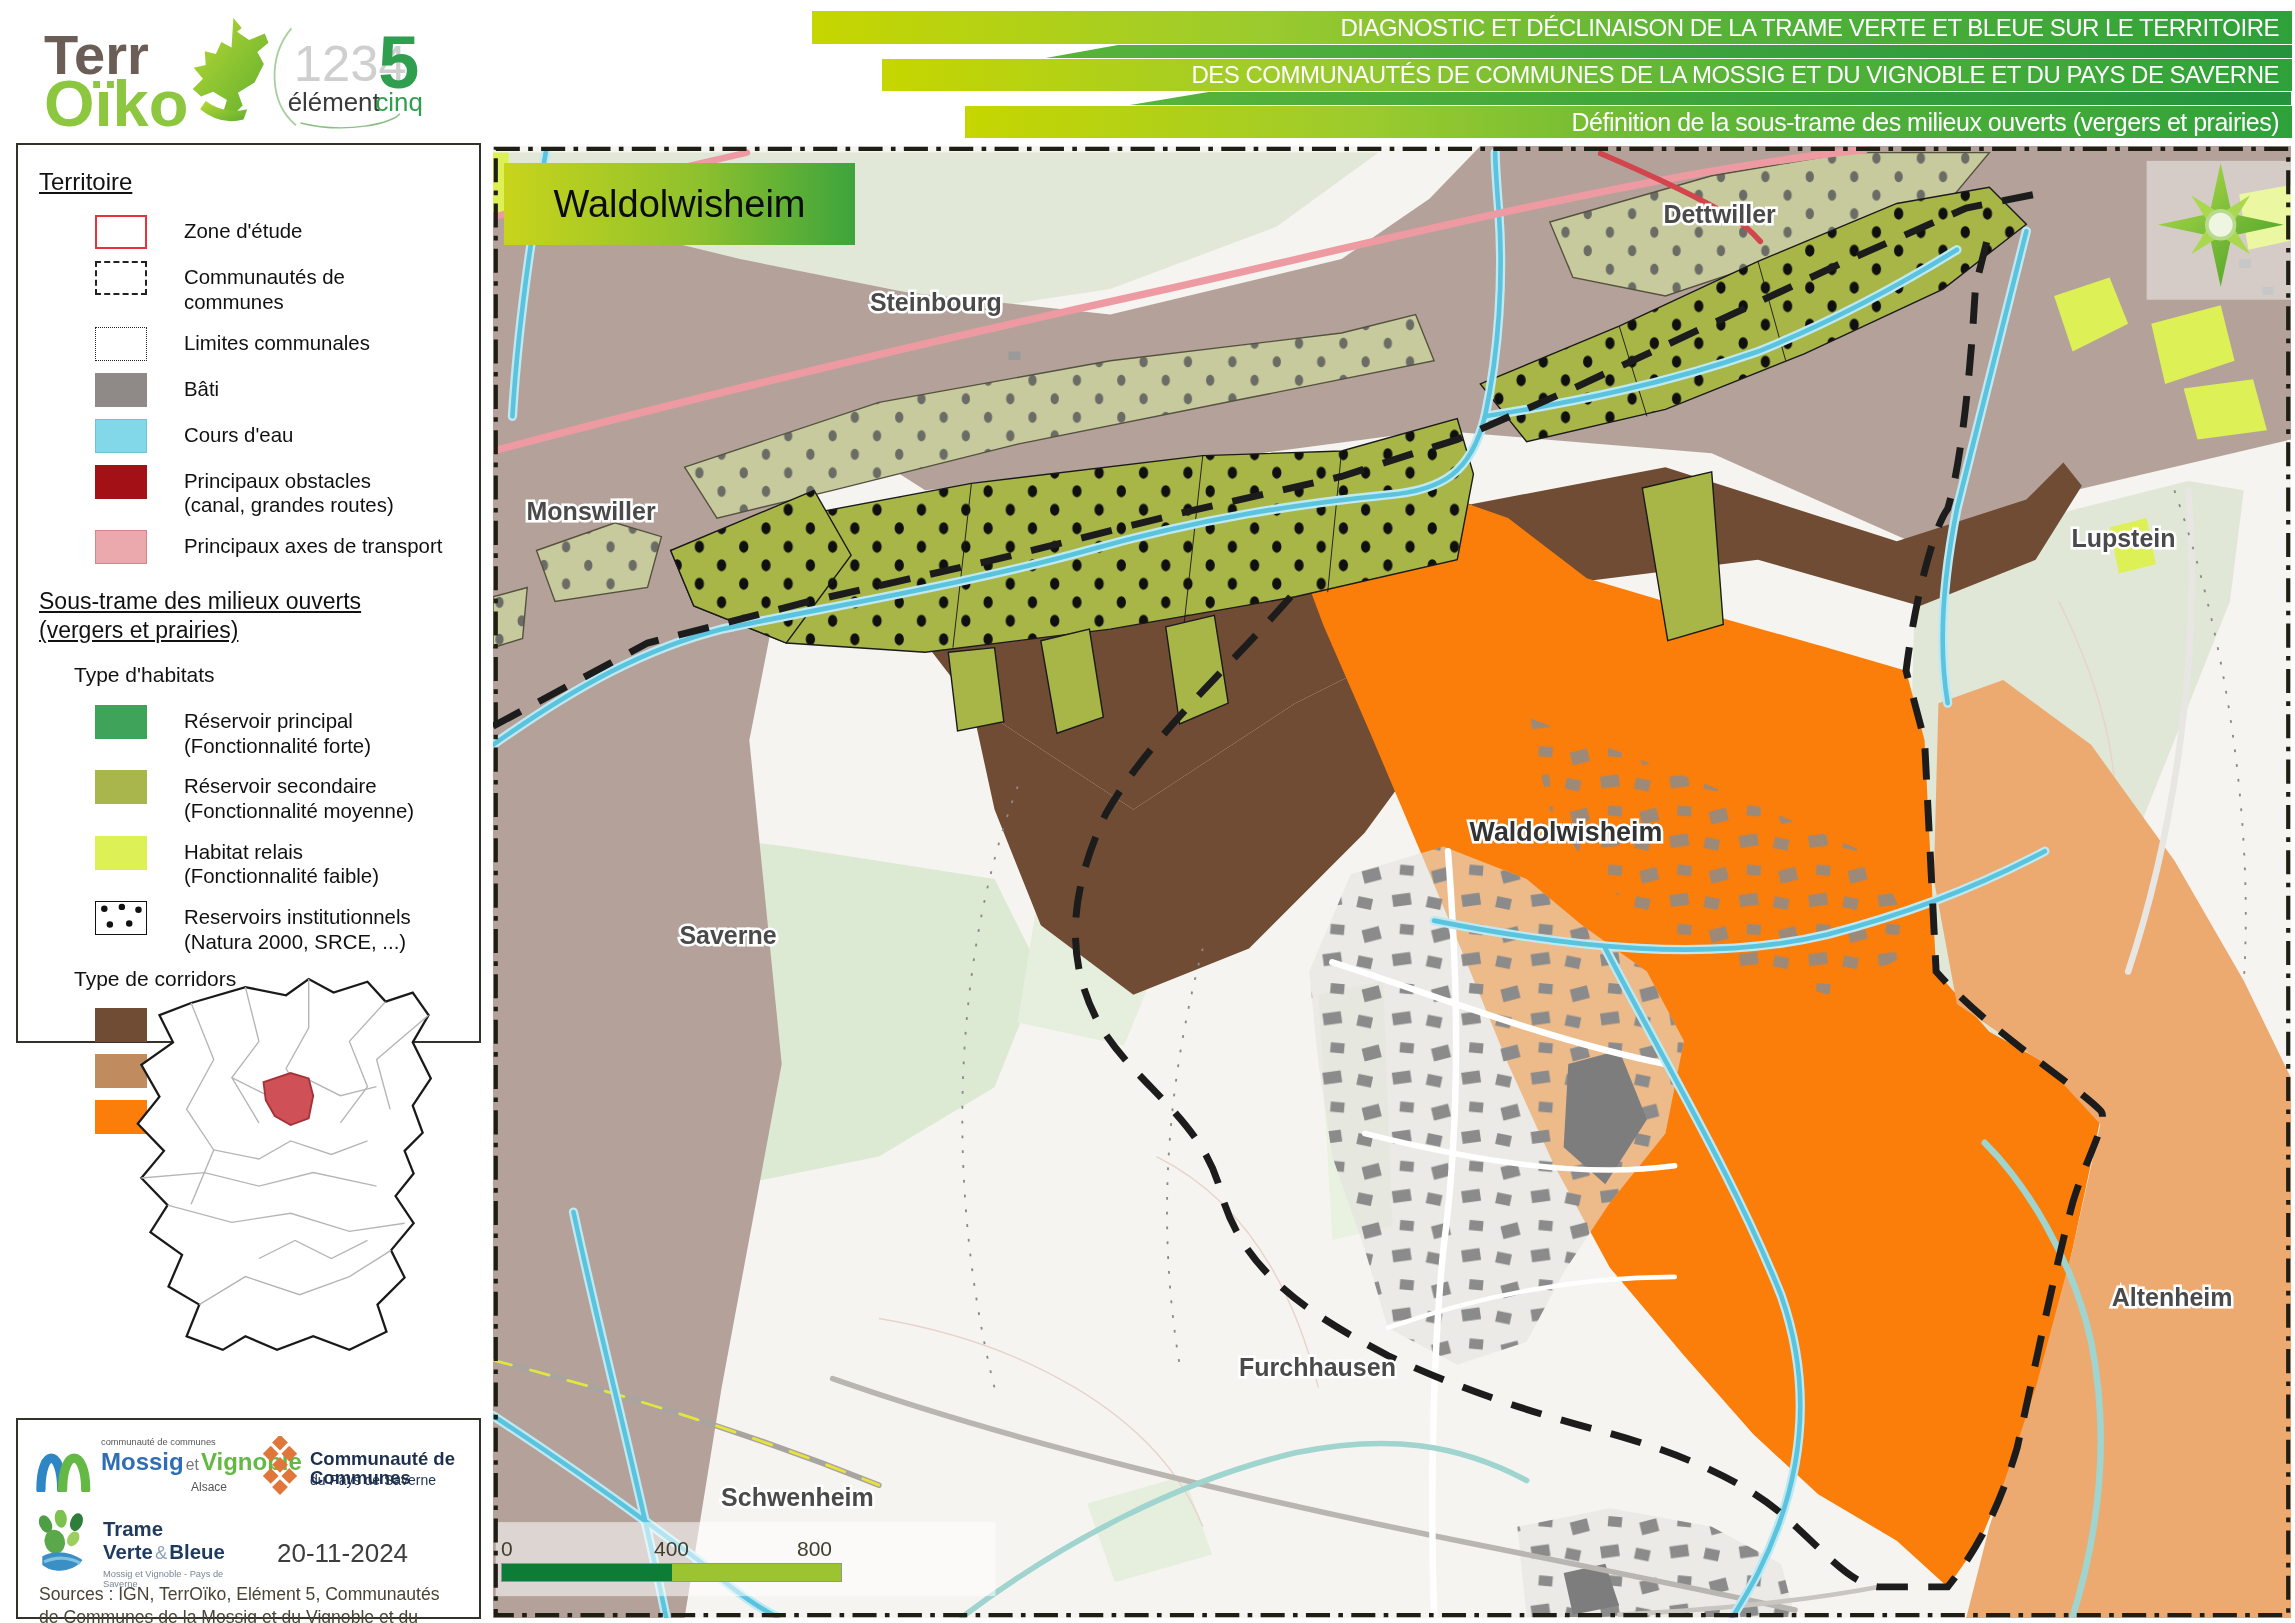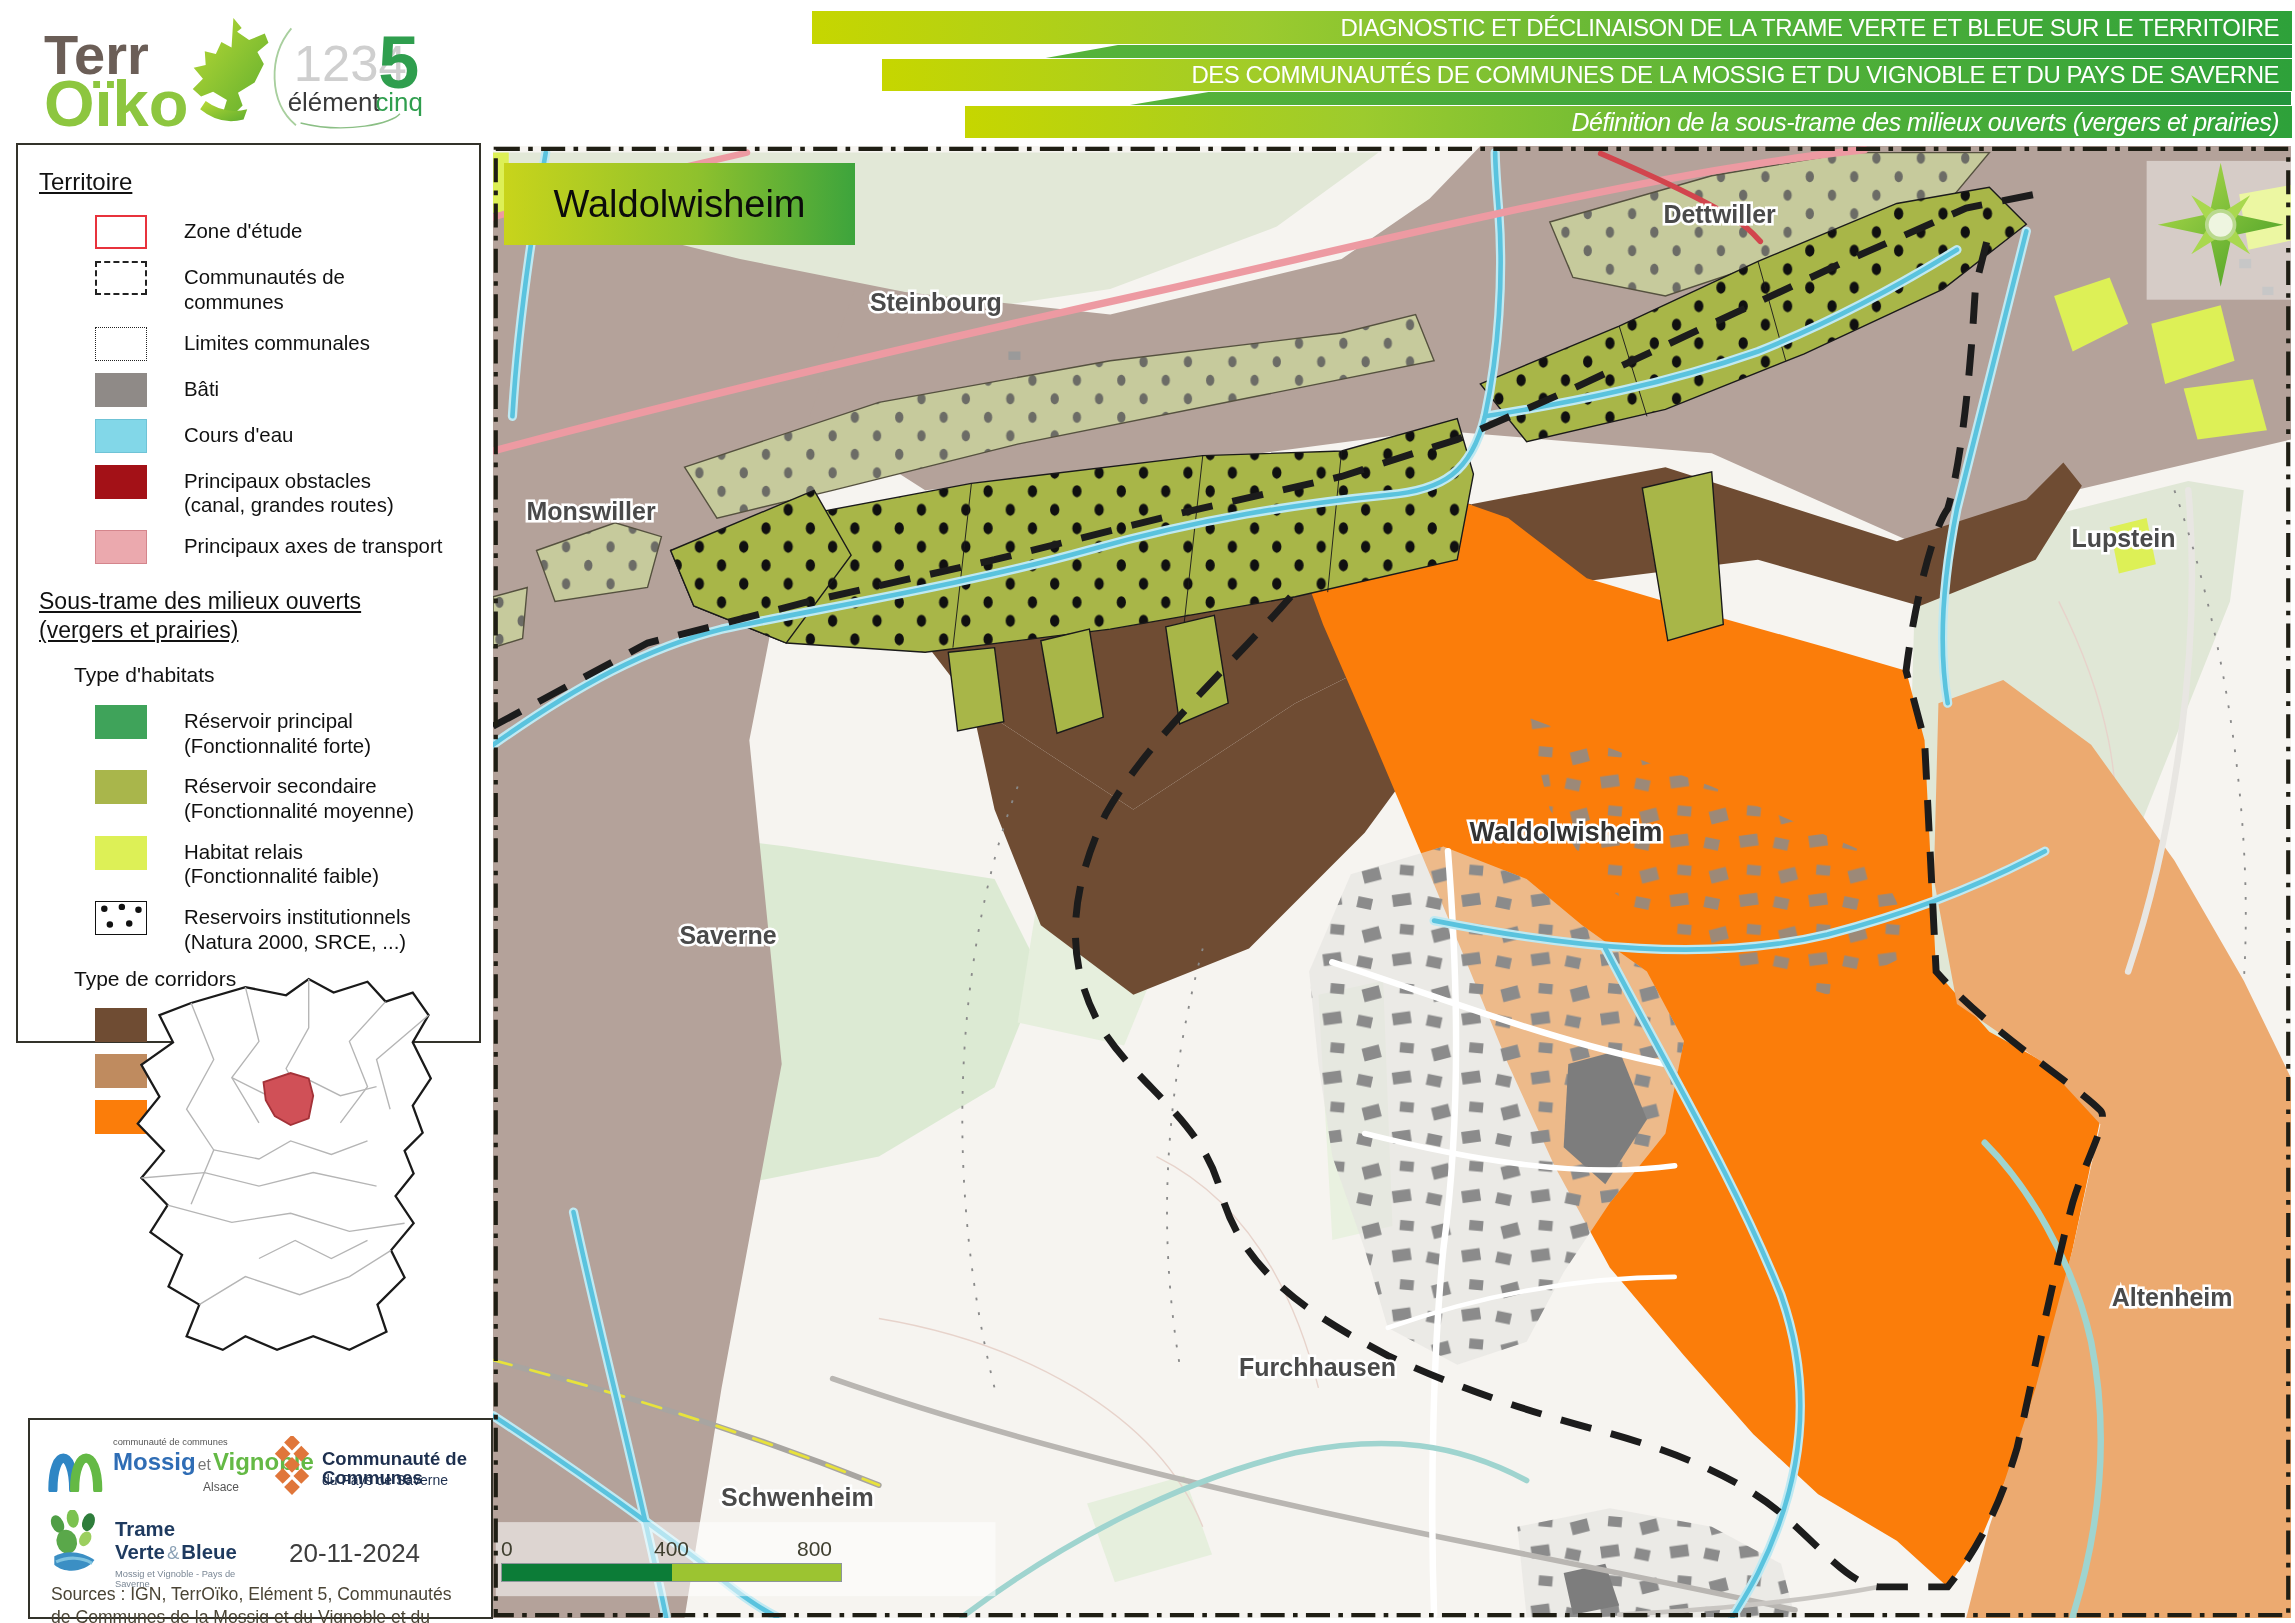--- a/index.html
+++ b/index.html
@@ -97,21 +97,21 @@
 
   <div class="banner b-grad" style="left:812px;top:11px;width:1480px;height:33px;">
     <span class="bt" style="font-size:24px;">DIAGNOSTIC ET DÉCLINAISON DE LA TRAME VERTE ET BLEUE SUR LE TERRITOIRE</span>
   </div>
   <div class="wedge" style="left:1043px;top:45px;width:1249px;height:13.4px;clip-path:polygon(0 100%,6% 0,100% 0,100% 100%);"></div>
   <div class="banner b-grad" style="left:882px;top:59px;width:1410px;height:32px;">
     <span class="bt" style="font-size:24px;margin-left:8px;">DES COMMUNAUTÉS DE COMMUNES DE LA MOSSIG ET DU VIGNOBLE ET DU PAYS DE SAVERNE</span>
   </div>
   <div class="wedge" style="left:1127px;top:92px;width:1164px;height:13.4px;clip-path:polygon(0 100%,7% 0,100% 0,100% 100%);"></div>
   <div class="banner b-grad" style="left:965px;top:106px;width:1327px;height:32px;">
-    <span class="bt" style="font-size:25px;font-style:italic;">Définition de la sous-trame des milieux ouverts (vergers et prairies)</span>
+    <span class="bt" style="font-size:25px;">Définition de la sous-trame des milieux ouverts (vergers et prairies)</span>
   </div>
 </div>
 
 <svg class="abs" style="left:493px;top:146px;" width="1798" height="1472" viewBox="1066 316 3886 3181">
   <defs>
     <pattern id="dotsOlive" width="96" height="80" patternUnits="userSpaceOnUse">
       <rect width="96" height="80" fill="#a8b648"></rect>
       <ellipse cx="24" cy="22" rx="10" ry="13" fill="#101010"></ellipse>
       <ellipse cx="72" cy="62" rx="10" ry="13" fill="#101010"></ellipse>
     </pattern>
@@ -400,21 +400,21 @@
         <path d="M228,762 L330,700 L450,740 L560,700 L652,642"></path>
         <path d="M260,420 L360,440 L430,400 L520,430 L600,400"></path>
         <path d="M300,260 L380,300 L460,260 L540,300 L620,280"></path>
         <path d="M360,660 L440,620 L520,660 L600,620"></path>
       </g>
       <path d="M370,270 L430,250 L470,262 L480,300 L470,350 L430,365 L395,345 L375,310 Z" fill="#d05057" stroke="#a33238" stroke-width="4"></path>
     </svg>
   </div>
 </div>
 
-<div class="panel" style="left:28px;top:1418px;width:465px;height:201px;">
+<div class="panel" style="left:16px;top:1418px;width:465px;height:201px;">
   <div class="foot-inner">
 
     <div class="abs" style="left:16px;top:16px;width:204px;height:60px;">
       <svg width="60" height="56" viewBox="0 0 130 120" style="position:absolute;left:0;top:0;">
         <path d="M15,115 C15,25 60,25 60,115" fill="none" stroke="#2f86c4" stroke-width="20" stroke-linecap="round"></path>
         <path d="M62,115 C62,25 112,25 112,115" fill="none" stroke="#64b945" stroke-width="20" stroke-linecap="round"></path>
       </svg>
       <div class="logo-small" style="position:absolute;left:67px;top:0.9px;">communauté de communes</div>
       <div style="position:absolute;left:67px;top:12px;white-space:nowrap;">
         <span class="mossig-name" style="color:#2f6db5;">Mossig</span>

